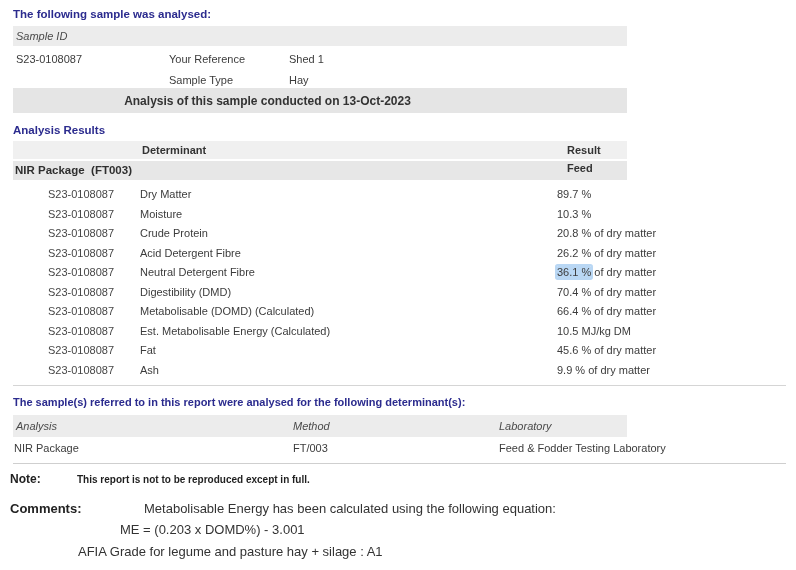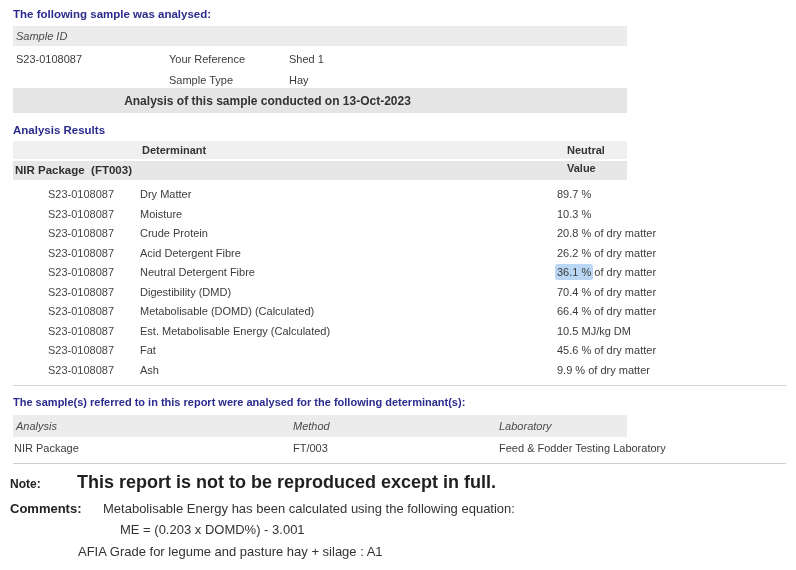--- a/index.html
+++ b/index.html
@@ -55,23 +55,23 @@
   #aml-bar .a1 { position:absolute; left:3px; }
   #aml-bar .a2 { position:absolute; left:280px; }
   #aml-bar .a3 { position:absolute; left:486px; }
   #aml-row { margin-top:5px; margin-left:13px; position:relative; height:13px; line-height:13px; }
   #aml-row .a1 { position:absolute; left:1px; }
   #aml-row .a2 { position:absolute; left:280px; }
   #aml-row .a3 { position:absolute; left:486px; }
 
   #note-row { display:flex; align-items:baseline; margin:8px 0 0 10px; height:16px; }
   #note-label { font-weight:bold; font-size:12px; color:#222; width:67px; flex:none; }
-  #note-text { font-weight:bold; font-size:18px; color:#1f1f1f; }
+  #note-text { font-weight:bold; font-size:10px; color:#1f1f1f; }
 
-  #comments-row { display:flex; align-items:baseline; margin:13px 0 0 10px; height:16px; }
+  #comments-row { display:flex; align-items:baseline; margin:13px 0 0 10px; height:16px;gap:41px; }
   #comments-label { font-weight:bold; font-size:13px; color:#222; width:93px; flex:none; }
   #comments-line1 { font-size:13px; color:#333; }
   #me-line  { margin:5px 0 0 120px; font-size:13px; color:#333; height:16px; }
   #afia-line { margin:6px 0 0 78px; font-size:13px; color:#333; height:16px; }
 </style>
 </head>
 <body>
 
 <div>
 
@@ -94,21 +94,21 @@
   </div>
 
   <div id="conducted-bar" class="bar">
     <span>Analysis of this sample conducted on 13-Oct-2023</span>
   </div>
 
   <div id="analysis-results-heading" class="blue-head">Analysis Results</div>
 
   <div id="det-header-bar" class="bar">
     <span class="col-det">Determinant</span>
-    <span class="col-res">Neutral Value</span>
+    <span class="col-res">Result Feed</span>
   </div>
 
   <div id="group-bar" class="bar">NIR Package  (FT003)</div>
 
   <div id="rows">
     <div class="rrow">
       <span class="c-id">S23-0108087</span>
       <span class="c-det">Dry Matter</span>
       <span class="c-val"><span>89.7 %</span><span></span></span>
     </div>

